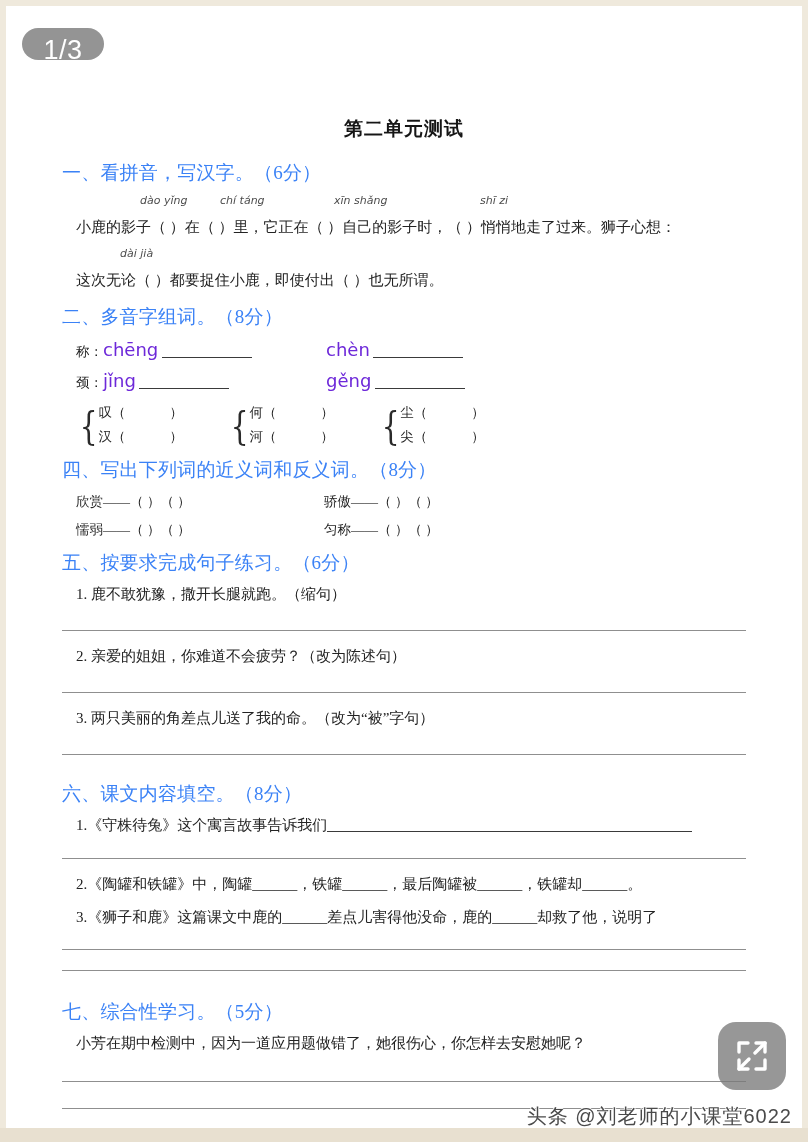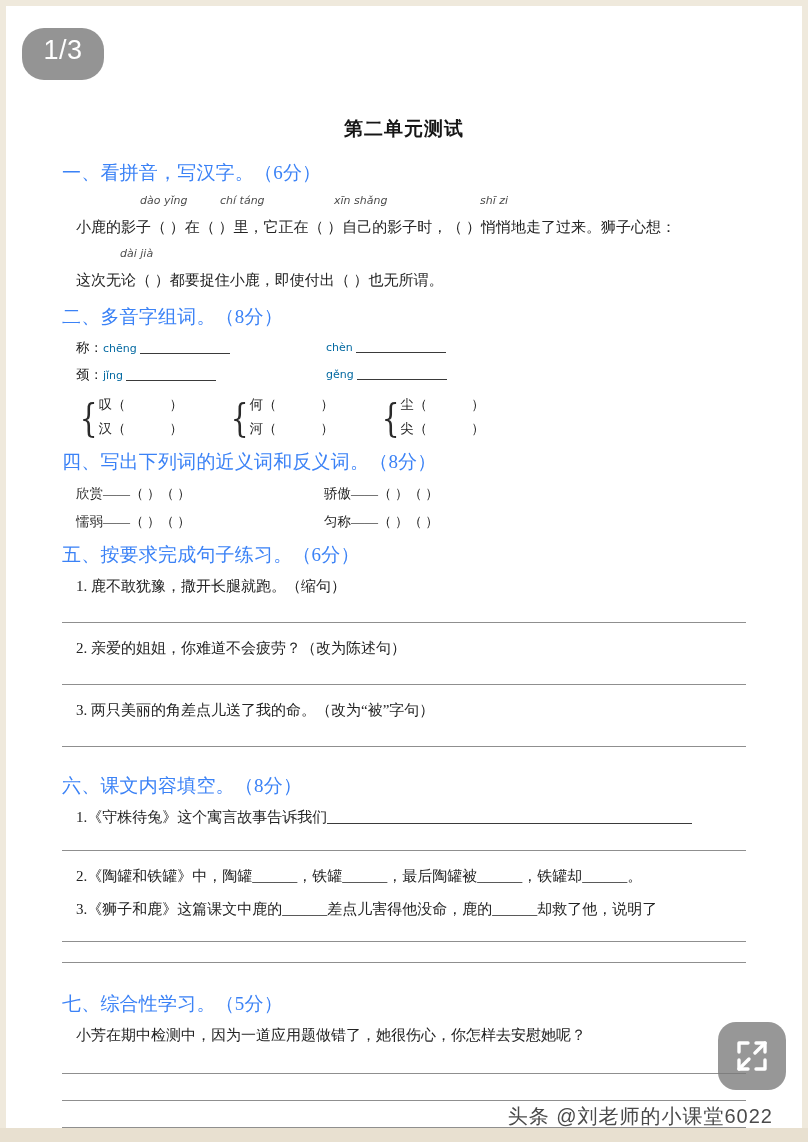--- a/index.html
+++ b/index.html
@@ -33,21 +33,21 @@
     background: #ffffff;
     overflow: hidden;
   }
 
   
   #page-badge {
     position: absolute;
     left: 22px;
     top: 28px;
     width: 82px;
-    height: 52px;
+    height: 32px;
     border-radius: 22px;
     background: rgba(125,125,125,0.82);
     color: #ffffff;
     font-family: "Liberation Sans", sans-serif;
     font-size: 27px;
     line-height: 44px;
     text-align: center;
     letter-spacing: 0.5px;
     z-index: 40;
     user-select: none;
@@ -66,21 +66,21 @@
     display: flex;
     align-items: center;
     justify-content: center;
     cursor: pointer;
   }
   #fullscreen-btn svg { display:block; }
 
   
   #watermark {
     position: absolute;
-    right: 35px;
+    right: 16px;
     bottom: 12px;
     font-family: "Liberation Sans", sans-serif;
     font-size: 20px;
     color: #4a4a4a;
     letter-spacing: 1px;
     z-index: 50;
     text-shadow: 0 1px 0 rgba(255,255,255,.85), 0 -1px 0 rgba(255,255,255,.85),
                  1px 0 0 rgba(255,255,255,.85), -1px 0 0 rgba(255,255,255,.85);
     white-space: nowrap;
   }
@@ -172,21 +172,21 @@
 
   
   .duoyin-row {
     display: flex;
     padding-left: 14px;
     margin: 9px 0;
     font-size: 13.5px;
     color: #232323;
   }
   .duoyin-cell { width: 250px; white-space: nowrap; }
-  .py { font-family: "DejaVu Sans", sans-serif; font-size: 11px; color:#0369a1; }
+  .py { font-family: "DejaVu Sans", sans-serif; font-size: 18px; color:#6d28d9; }
 
   
   .syn-row {
     display: flex;
     padding-left: 14px;
     margin: 10px 0;
     font-size: 13.5px;
     color: #232323;
   }
   .syn-cell { width: 248px; white-space: nowrap; }

